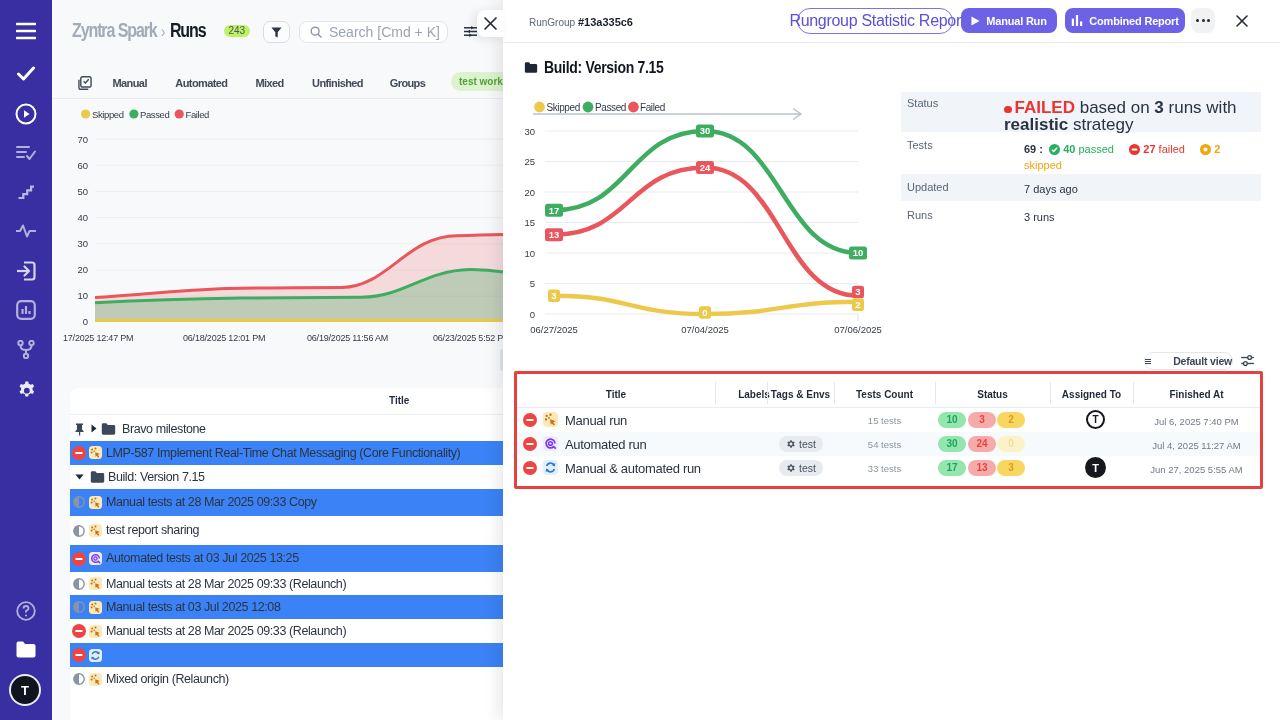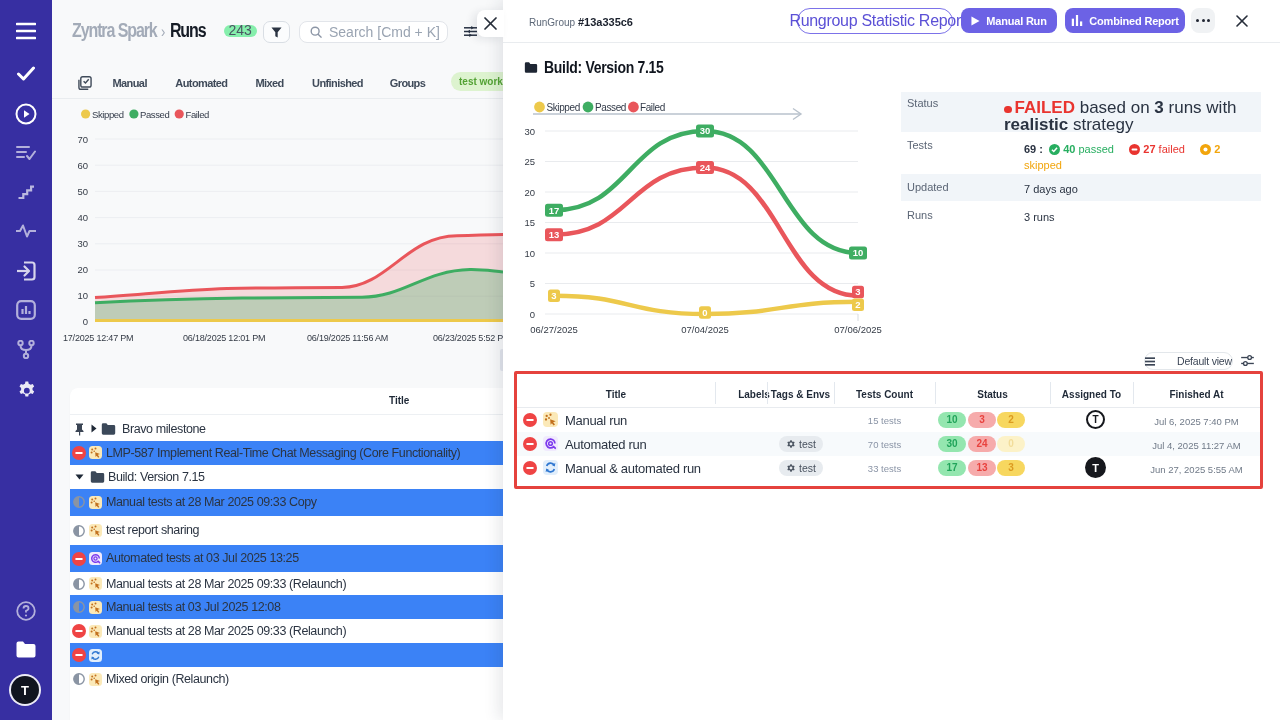--- a/index.html
+++ b/index.html
@@ -98,21 +98,21 @@
     </svg>
   <svg style="top:641px" width="20" height="17" viewBox="0 0 20 17">
       <path fill="#fff" d="M0.5 2.5 Q0.5 0.5 2.5 0.5 L7 0.5 L9 3 L17.5 3 Q19.5 3 19.5 5 L19.5 14.5 Q19.5 16.5 17.5 16.5 L2.5 16.5 Q0.5 16.5 0.5 14.5 Z"></path>
     </svg>
   <div style="position:absolute; left:11px; top:676px; width:28px; height:28px; border-radius:50%; background:#10141f; display:flex; align-items:center; justify-content:center; color:#fff; font-size:13px; font-weight:bold; box-shadow:0 0 0 2px rgba(255,255,255,.9);">T</div>
 </div>
 
 <div id="leftpanel">
 
   <div class="abs" style="left:20px; top:22px; transform:scaleY(1.25); transform-origin:left center; white-space:nowrap;"><span class="crumb-gray">Zyntra Spark</span> <span style="color:#a3abb8; font-size:13px; letter-spacing:0;">›</span> <span class="crumb-dark">Runs</span></div>
-  <div class="abs" style="left:171.5px; top:25px; height:11.5px; background:#86efac; border-radius:6px; color:#4b5563; font-size:14px; line-height:11.5px; padding:0 5px;">243</div>
+  <div class="abs" style="left:171.5px; top:25px; height:11.5px; background:#bef264; border-radius:6px; color:#4b5563; font-size:10px; line-height:11.5px; padding:0 5px;">243</div>
 
   <div class="abs" style="left:211px; top:21px; width:27px; height:22px; border:1px solid #d9dee4; border-radius:7px; background:#fbfcfd; display:flex; align-items:center; justify-content:center;">
     <svg width="11" height="11" viewBox="0 0 12 12">
         <path d="M0.5 0.5 L11.5 0.5 L7.3 5.8 L7.3 11.5 L4.7 10 L4.7 5.8 Z" fill="#2b3442"></path>
       </svg>
   </div>
 
   <div class="abs" style="left:247px; top:21px; width:149px; height:22px; border:1px solid #e2e5ea; border-radius:8px; background:#fff; display:flex; align-items:center; padding-left:10px; gap:7px;">
     <svg width="12" height="12" viewBox="0 0 14 14">
         <circle cx="6" cy="6" r="4.6" stroke="#8b95a5" stroke-width="1.6" fill="none"></circle>
@@ -491,21 +491,21 @@
   <div class="abs" style="left:521px; top:211px; font-size:11px; color:#2a3342;">3 runs</div>
 
   <div class="abs" style="left:641px; top:352px; width:89px; height:18px; border:1px solid #e3e7eb; border-radius:9px; background:#fff; display:flex; align-items:center; justify-content:center; gap:5px;">
     <svg width="10" height="9" viewBox="0 0 12 10">
         <g stroke="#3c4656" stroke-width="2">
           <line x1="0" y1="1" x2="12" y2="1"></line>
           <line x1="0" y1="5" x2="12" y2="5"></line>
           <line x1="0" y1="9" x2="12" y2="9"></line>
         </g>
       </svg>
-    <span style="font-size:10.5px; font-weight:normal; letter-spacing:-0.2px; color:#3c4656; white-space:nowrap;padding-left:17px;">Default view</span>
+    <span style="font-size:10.5px; font-weight:bold; letter-spacing:-0.2px; color:#3c4656; white-space:nowrap;padding-left:17px;">Default view</span>
   </div>
   <svg class="abs" style="left:738px; top:355px;" width="13" height="11" viewBox="0 0 15 13">
       <g stroke="#3c4656" stroke-width="1.6">
         <line x1="0" y1="3" x2="15" y2="3"></line>
         <line x1="0" y1="10" x2="15" y2="10"></line>
       </g>
       <circle cx="10" cy="3" r="2.2" fill="#fff" stroke="#3c4656" stroke-width="1.6"></circle>
       <circle cx="5" cy="10" r="2.2" fill="#fff" stroke="#3c4656" stroke-width="1.6"></circle>
     </svg>
 
@@ -560,21 +560,21 @@
           <path d="M6.5 2.7 A3.8 3.8 0 0 1 10.3 6.5" fill="none" stroke="#7c3aed" stroke-width="1.5"></path>
           <circle cx="6.5" cy="6.5" r="1.6" fill="none" stroke="#7c3aed" stroke-width="1.3"></circle>
         </svg>
       <span class="abs" style="left:48px; top:5px; font-size:13px; letter-spacing:-0.3px; color:#2b3442;">Automated run</span>
       <div class="abs" style="left:262px; top:4px; width:44px; height:16px; background:#e7ebef; border-radius:8px; display:flex; align-items:center; justify-content:center; gap:3px;">
           <svg width="10" height="10" viewBox="0 0 24 24">
             <path fill="#49525f" d="M12 8.5 A3.5 3.5 0 1 0 12 15.5 A3.5 3.5 0 1 0 12 8.5 M10.3 3 L13.7 3 L14.2 5.6 A8.6 8.6 0 0 1 16.6 7 L19.1 6.1 L20.8 9 L18.8 10.8 A8.6 8.6 0 0 1 18.8 13.2 L20.8 15 L19.1 17.9 L16.6 17 A8.6 8.6 0 0 1 14.2 18.4 L13.7 21 L10.3 21 L9.8 18.4 A8.6 8.6 0 0 1 7.4 17 L4.9 17.9 L3.2 15 L5.2 13.2 A8.6 8.6 0 0 1 5.2 10.8 L3.2 9 L4.9 6.1 L7.4 7 A8.6 8.6 0 0 1 9.8 5.6 Z"></path>
           </svg>
           <span style="font-size:10.5px; color:#49525f;">test</span>
         </div>
-      <span class="abs" style="left:317px; width:101px; top:7px; font-size:9.5px; color:#8a94a6; text-align:center;">70 tests</span>
+      <span class="abs" style="left:317px; width:101px; top:7px; font-size:9.5px; color:#8a94a6; text-align:center;">54 tests</span>
       <div class="pill" style="left:421px; background:#94e6af; color:#21a45a;">30</div>
       <div class="pill" style="left:451px; background:#f6abab; color:#e8423e;">24</div>
       <div class="pill" style="left:480px; background:#fcf2c8; color:#f2dd9a;">0</div>
       <span class="abs" style="left:616px; width:127px; top:8px; font-size:9.5px; color:#707a88; text-align:center;">Jul 4, 2025 11:27 AM</span>
     </div>
 
     <div class="rtrow" style="top:82px;">
       <svg class="abs" style="left:6px; top:5px;" width="14" height="14" viewBox="0 0 14 14">
           <circle cx="7" cy="7" r="7" fill="#ef4444"></circle>
           <rect x="3.2" y="5.9" width="7.6" height="2.2" rx="1.1" fill="#fff"></rect>

